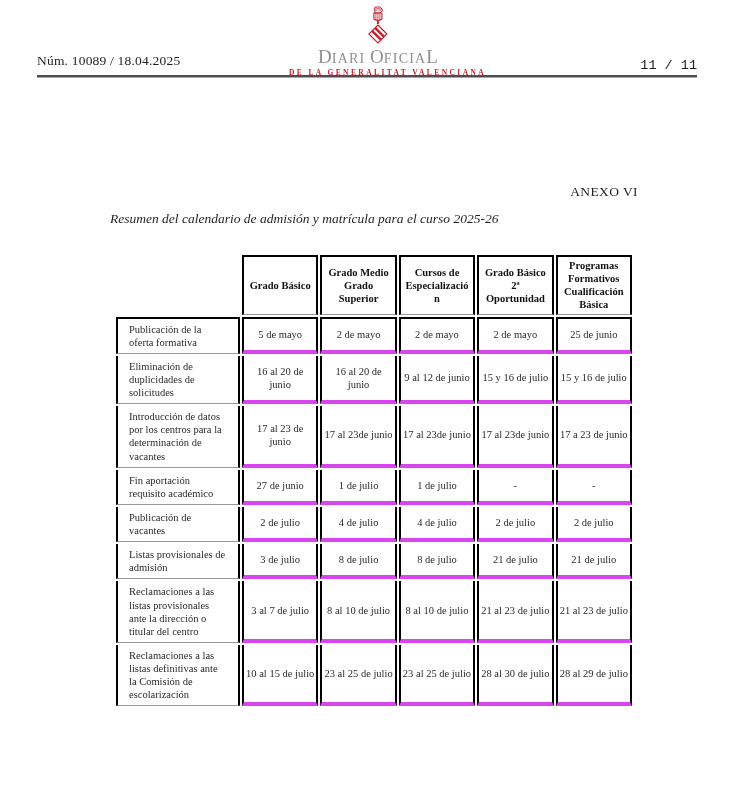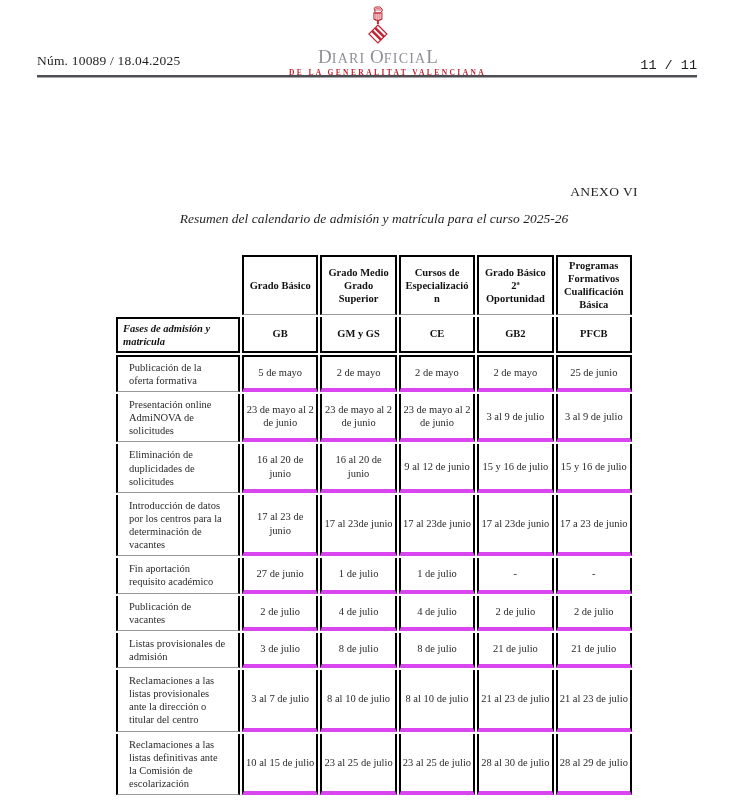--- a/index.html
+++ b/index.html
@@ -39,21 +39,21 @@
     height: 2px; background: #4c4c52;
     border-bottom: 1px solid #a8a8a8;
   }
   
   .content { position: absolute; left: 110px; top: 184px; width: 528px; }
   .annex-title {
     margin: 0; text-align: right;
     font-size: 13.5px; font-weight: normal; letter-spacing: 0.4px;
   }
   .annex-subtitle {
-    margin: 11px 0 0 0; text-align: center;
+    margin: 11px 0 0 0; text-align: left;
     font-style: italic; font-size: 13.5px;
   }
   
   table.cal {
     margin: 26px auto 0 auto;
     border-collapse: separate; border-spacing: 2px;
     table-layout: fixed; width: 520px;
     font-size: 10.5px; line-height: 1.25; color: #2a2a2a;
   }
   table.cal td, table.cal th { vertical-align: middle; word-wrap: break-word; }
@@ -127,48 +127,32 @@
         <col>
     </colgroup>
     <thead>
         <tr>
           <th class="corner"></th>
           <th class="cname">Grado Básico</th>
           <th class="cname">Grado Medio Grado Superior</th>
           <th class="cname">Cursos de Especialización</th>
           <th class="cname">Grado Básico 2ª Oportunidad</th>
           <th class="cname">Programas Formativos Cualificación Básica</th>
-        </tr>
-        <tr>
-          <th class="fases">Fases de admisión y matrícula</th>
-          <th class="acr">GB</th>
-          <th class="acr">GM y GS</th>
-          <th class="acr">CE</th>
-          <th class="acr">GB2</th>
-          <th class="acr">PFCB</th>
         </tr>
       </thead>
     <tbody>
         <tr class="first-row">
           <td class="rowlabel">Publicación de la oferta formativa</td>
           <td class="val">5 de mayo</td>
           <td class="val">2 de mayo</td>
           <td class="val">2 de mayo</td>
           <td class="val">2 de mayo</td>
           <td class="val">25 de junio</td>
         </tr>
         <tr>
-          <td class="rowlabel">Presentación online AdmiNOVA de solicitudes</td>
-          <td class="val">23 de mayo al 2 de junio</td>
-          <td class="val">23 de mayo al 2 de junio</td>
-          <td class="val">23 de mayo al 2 de junio</td>
-          <td class="val">3 al 9 de julio</td>
-          <td class="val">3 al 9 de julio</td>
-        </tr>
-        <tr>
           <td class="rowlabel">Eliminación de duplicidades de solicitudes</td>
           <td class="val">16 al 20 de junio</td>
           <td class="val">16 al 20 de junio</td>
           <td class="val">9 al 12 de junio</td>
           <td class="val">15 y 16 de julio</td>
           <td class="val">15 y 16 de julio</td>
         </tr>
         <tr>
           <td class="rowlabel">Introducción de datos por los centros para la determinación de vacantes</td>
           <td class="val">17 al 23 de junio</td>

